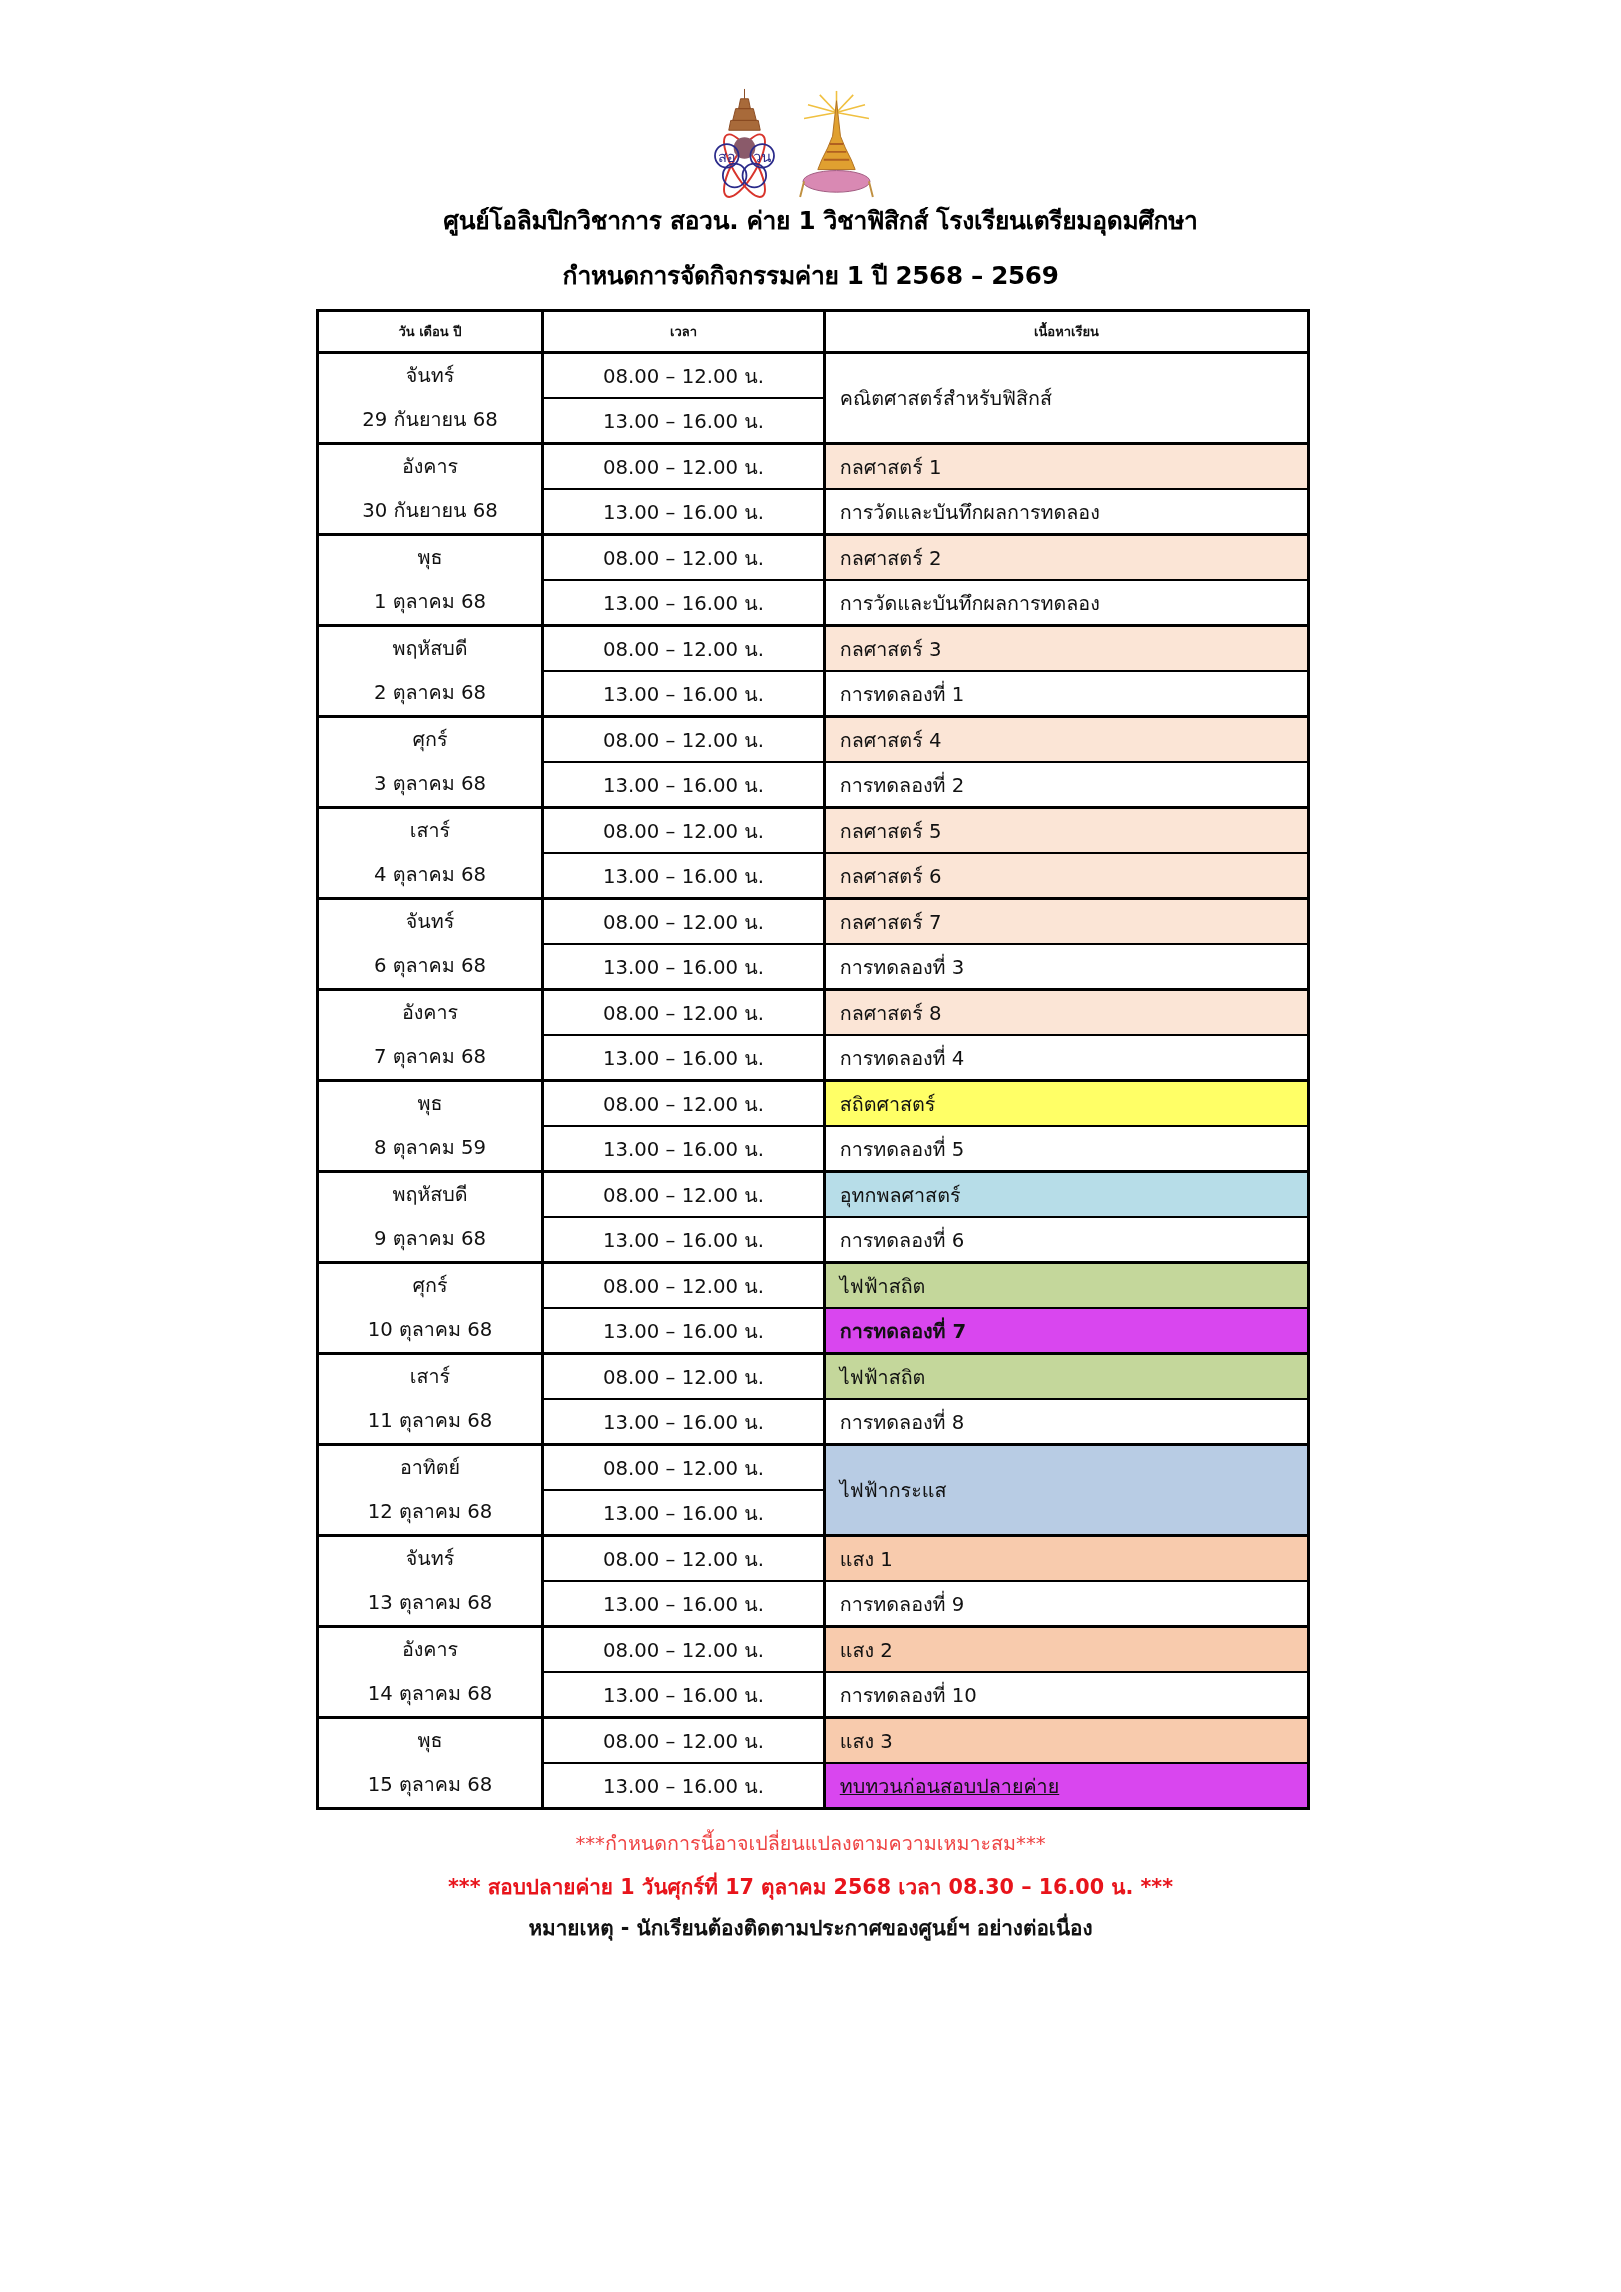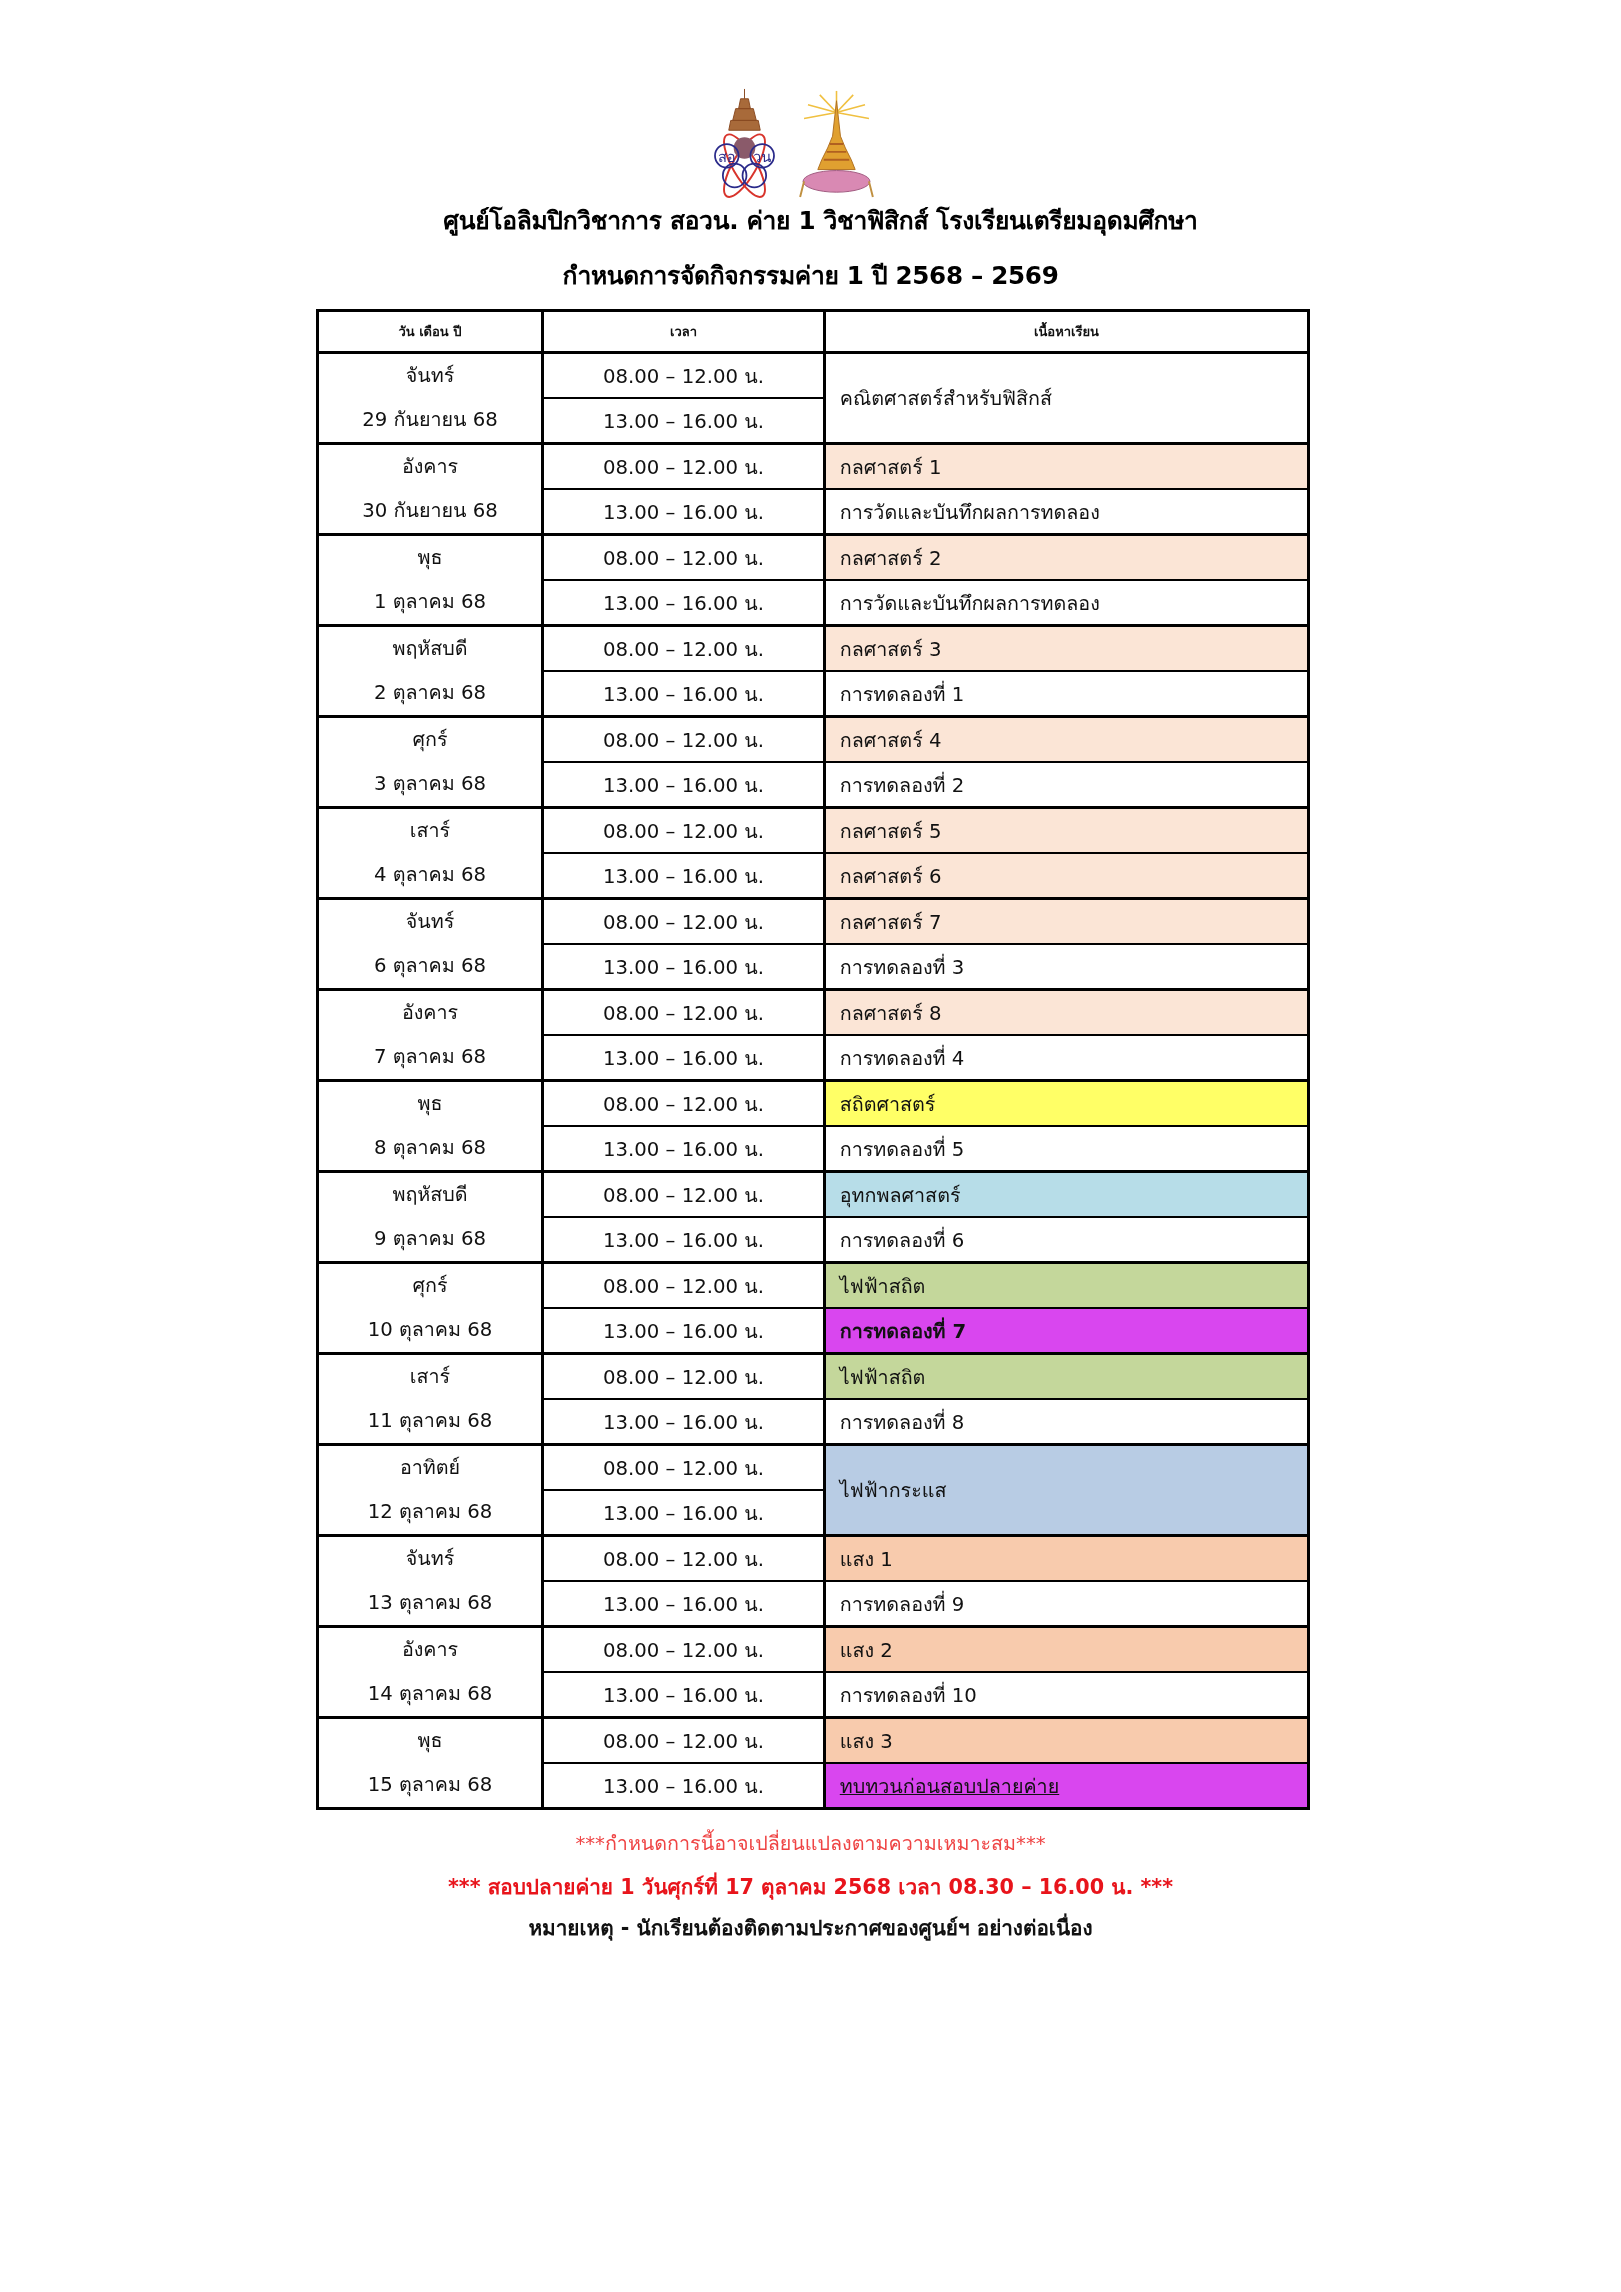--- a/index.html
+++ b/index.html
@@ -180,21 +180,21 @@
         <td class="time inner-top">08.00 – 12.00 น.</td>
         <td class="topic inner-top" style="background: rgb(251, 229, 214);">กลศาสตร์ 8</td>
       </tr>
       <tr>
         <td class="time inner-bot">13.00 – 16.00 น.</td>
         <td class="topic inner-bot" style="background: rgb(255, 255, 255);">การทดลองที่ 4</td>
       </tr>
       <tr>
         <td class="day" rowspan="2">
           <span class="dname">พุธ</span>
-          <span class="ddate">8 ตุลาคม 68</span>
+          <span class="ddate">8 ตุลาคม 59</span>
         </td>
         <td class="time inner-top">08.00 – 12.00 น.</td>
         <td class="topic inner-top" style="background: rgb(255, 255, 102);">สถิตศาสตร์</td>
       </tr>
       <tr>
         <td class="time inner-bot">13.00 – 16.00 น.</td>
         <td class="topic inner-bot" style="background: rgb(255, 255, 255);">การทดลองที่ 5</td>
       </tr>
       <tr>
         <td class="day" rowspan="2">

